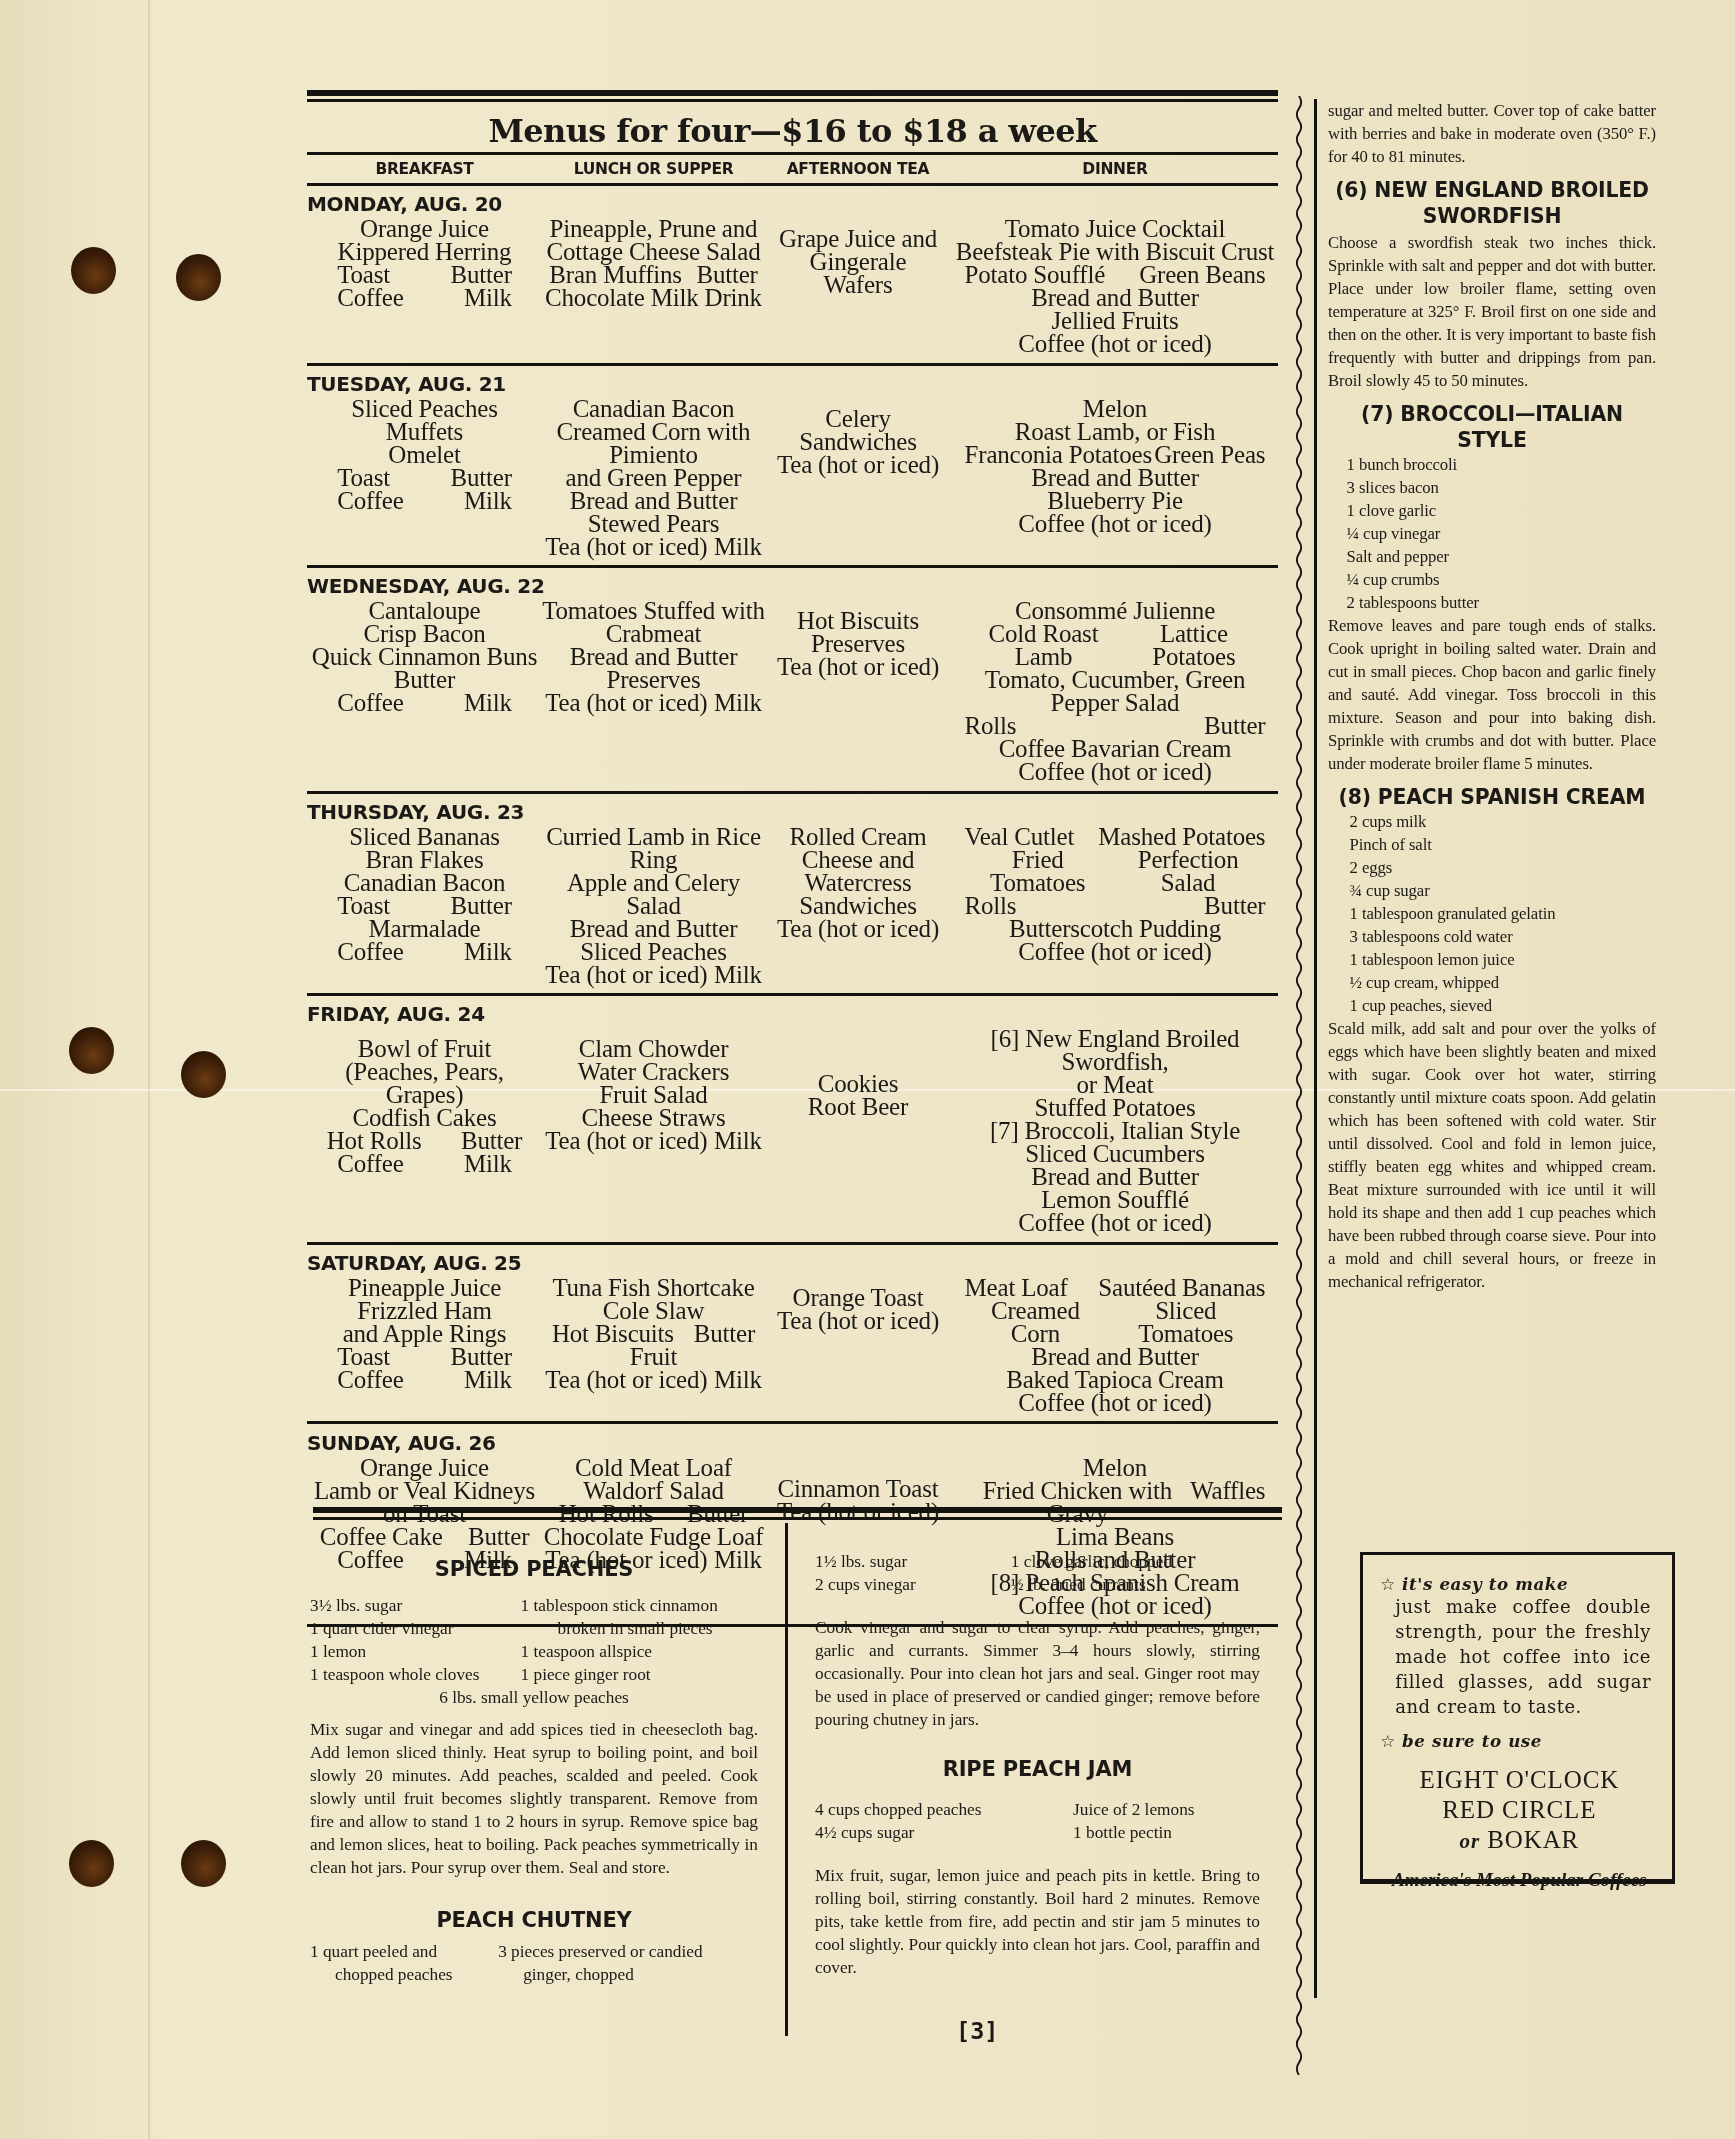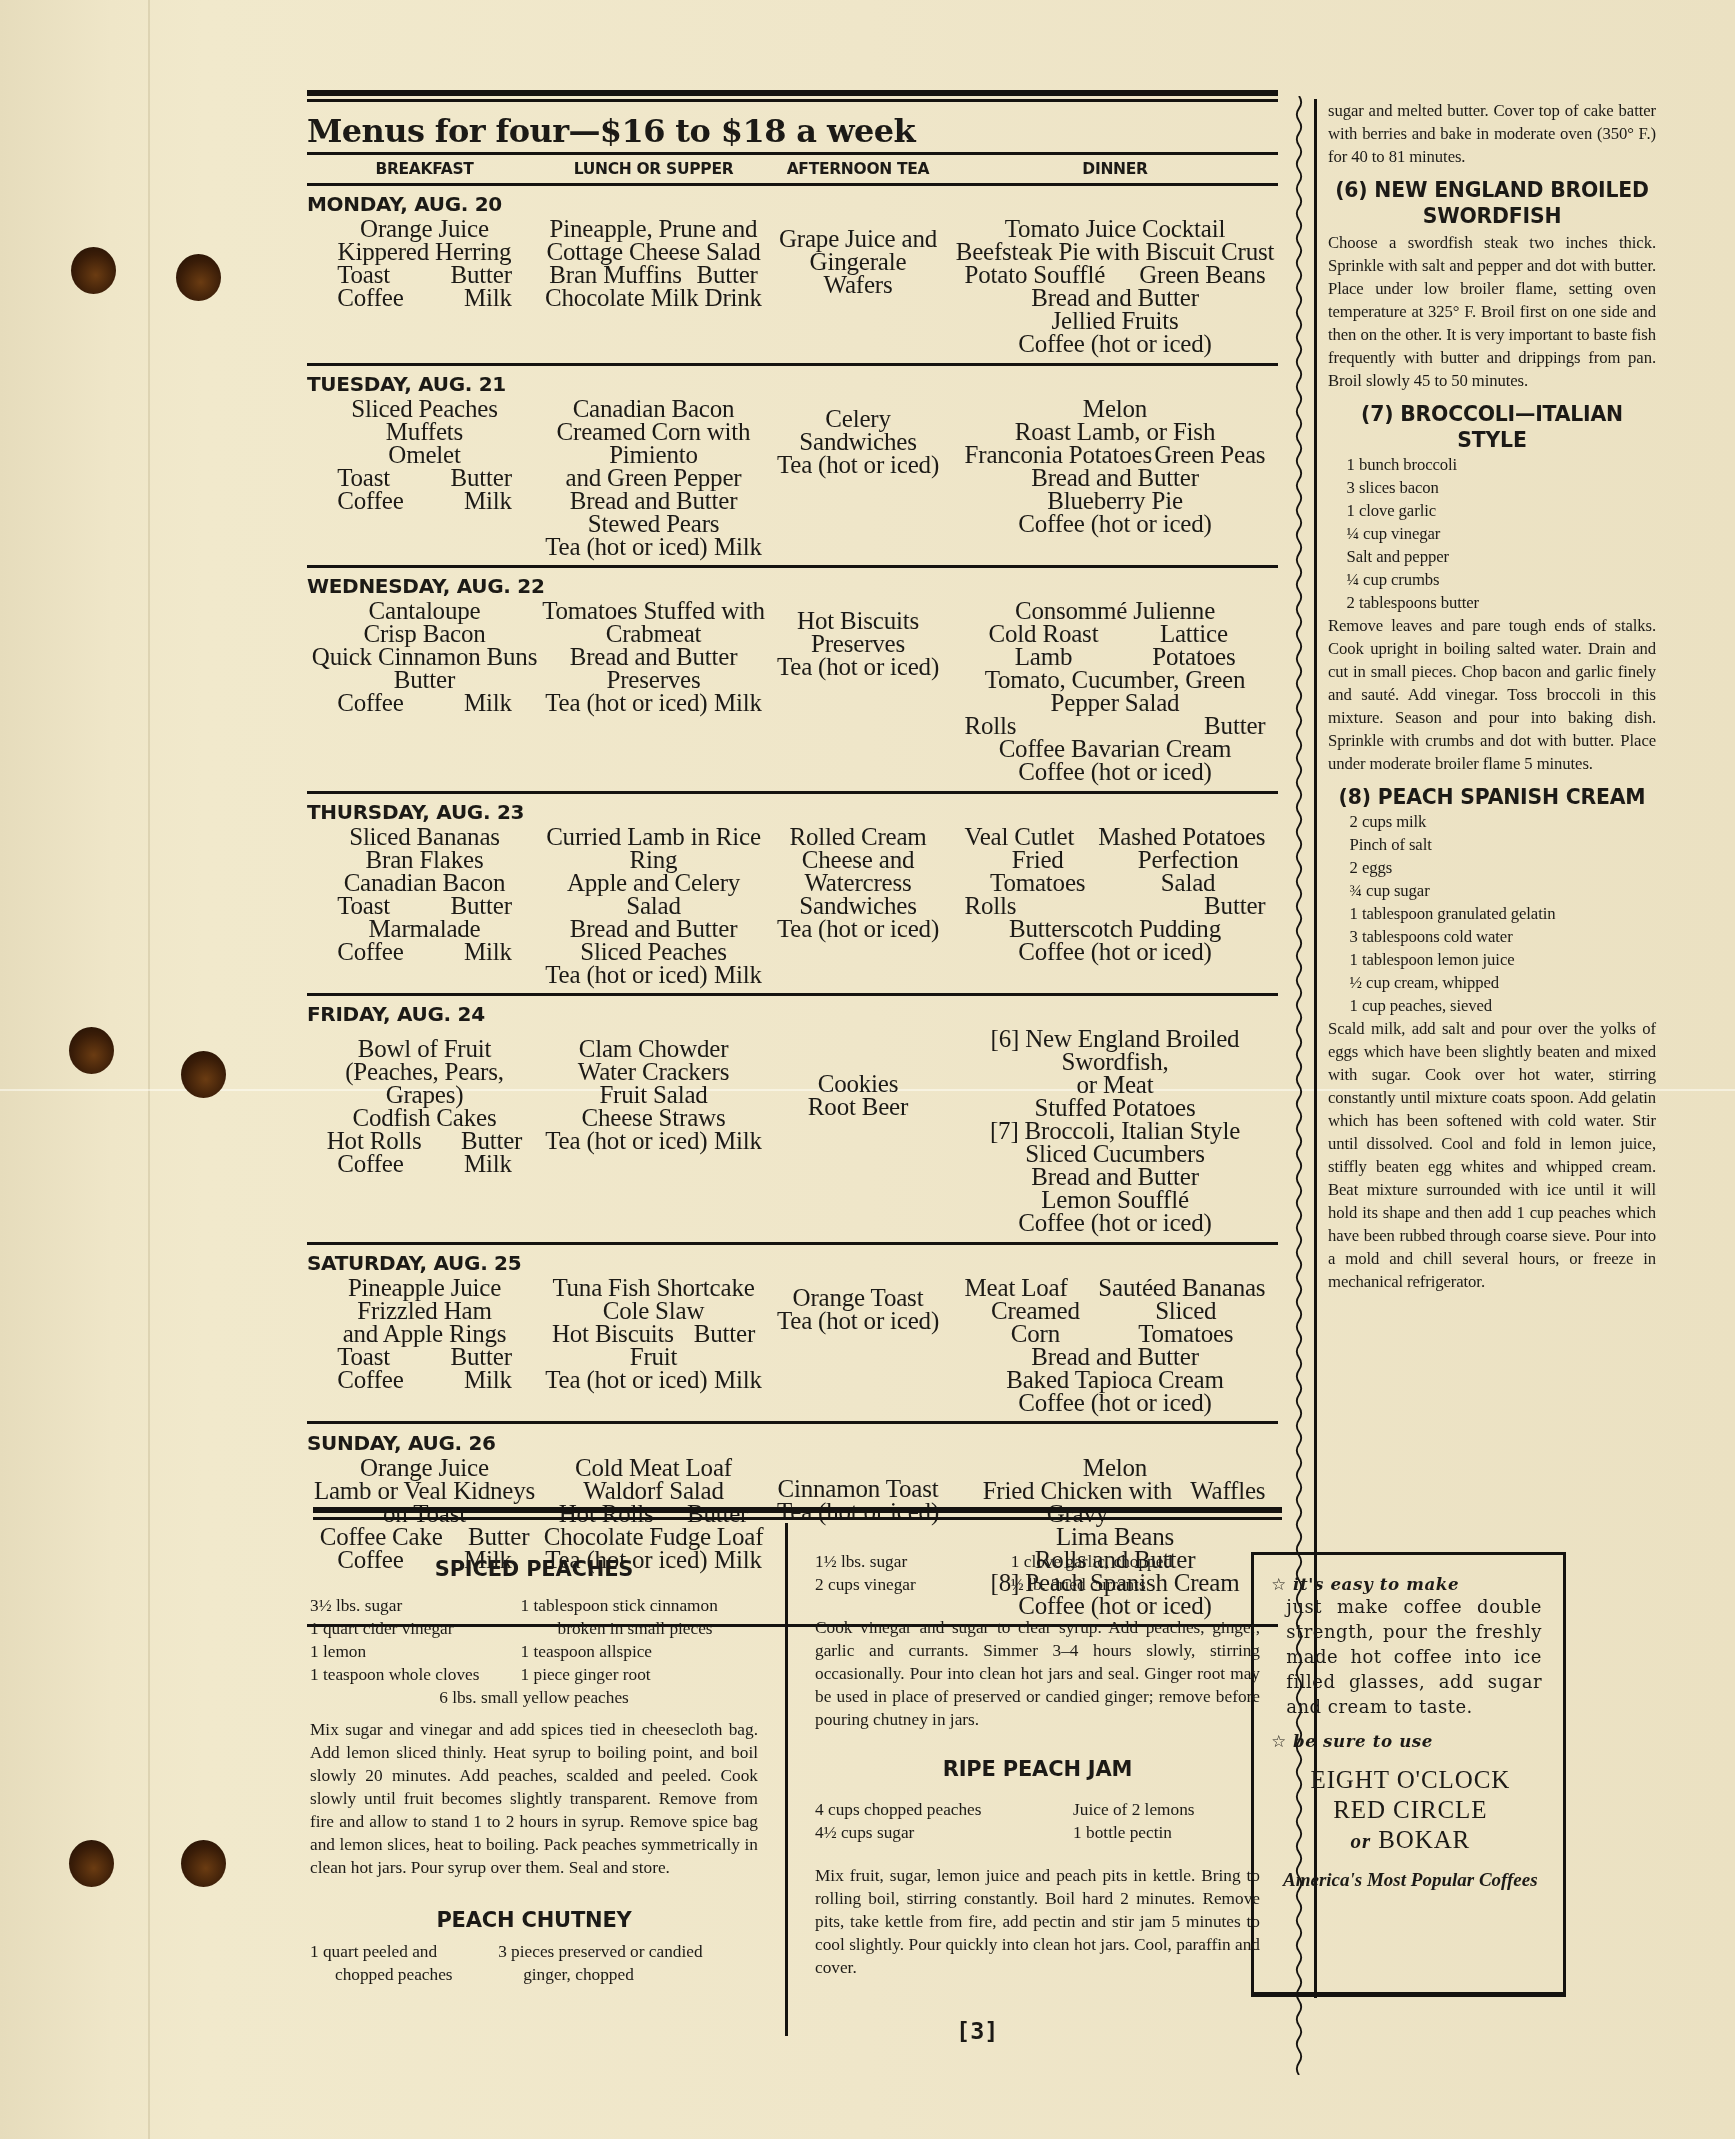--- a/index.html
+++ b/index.html
@@ -22,21 +22,21 @@
     position: absolute; width: 45px; height: 47px; border-radius: 50%;
     background: radial-gradient(circle at 55% 60%, #6b3c12 0%, #3a1d08 55%, #1d0e04 100%);
   }
 
   
   .menu { position: absolute; left: 307px; top: 90px; width: 971px; }
   .rule-thick { height: 5.6px; background: #151310; }
   .rule-thin { height: 2.5px; background: #151310; }
   .rule-gap { height: 3.7px; }
   .title {
-    font-family: "DejaVu Serif", serif; font-weight: bold;
+    text-align: center; font-family: "DejaVu Serif", serif; font-weight: bold;
     font-size: 32px; letter-spacing: -0.6px; padding: 13.6px 0 5px; line-height: 1;
   }
   .meal-headers { display: grid; grid-template-columns: 235px 223px 186px 328px; padding: 5px 0 5px; }
   .meal-headers div {
     font-family: "DejaVu Sans", sans-serif; font-weight: bold; font-size: 15.5px;
     text-align: center; letter-spacing: -0.3px;
   }
   .day { position: relative; padding: 6.2px 0 7.4px; border-bottom: 3.1px solid #151310; }
   .day-name {
     font-family: "DejaVu Sans", sans-serif; font-weight: bold; font-size: 20px;
@@ -72,21 +72,21 @@
   .ing-grid { display: grid; grid-template-columns: 50% 50%; text-align: left; }
   .ing-grid .span { grid-column: 1 / span 2; text-align: center; }
   .para { text-align: justify; margin-top: 8.7px; }
   .page-num {
     position: absolute; left: 956px; top: 2017px; font-family: "DejaVu Sans Mono", monospace;
     font-weight: bold; font-size: 23.5px;
   }
 
   
   .ad {
-    position: absolute; left: 1251px; top: 1552px; width: 315px; height: 445px;
+    position: absolute; left: 1360px; top: 1552px; width: 315px; height: 332px;
     border: 3.1px solid #151310; border-bottom-width: 5px; padding: 18.6px 13.6px 0 17.3px;
   }
   .ad-kicker { font-family: "DejaVu Serif", serif; font-style: italic; font-weight: bold; font-size: 16.7px; letter-spacing: 0.6px; }
   .ad-kicker .star { font-style: normal; font-weight: normal; margin-right: 6.2px; }
   .ad-script {
     font-family: "DejaVu Serif", serif; font-style: italic; font-size: 48px;
     text-align: center; line-height: 1; margin: 17.3px 0 21px; letter-spacing: 1.2px;
   }
   .ad-body { font-family: "DejaVu Serif", serif; font-size: 18px; line-height: 25px; text-align: justify; padding: 0 7.4px 0 15px; letter-spacing: 0.5px; }
   .ad-brands { font-family: "Liberation Serif", serif; font-size: 25px; text-align: center; line-height: 30px; letter-spacing: 0.9px; margin-top: 13.6px; }

